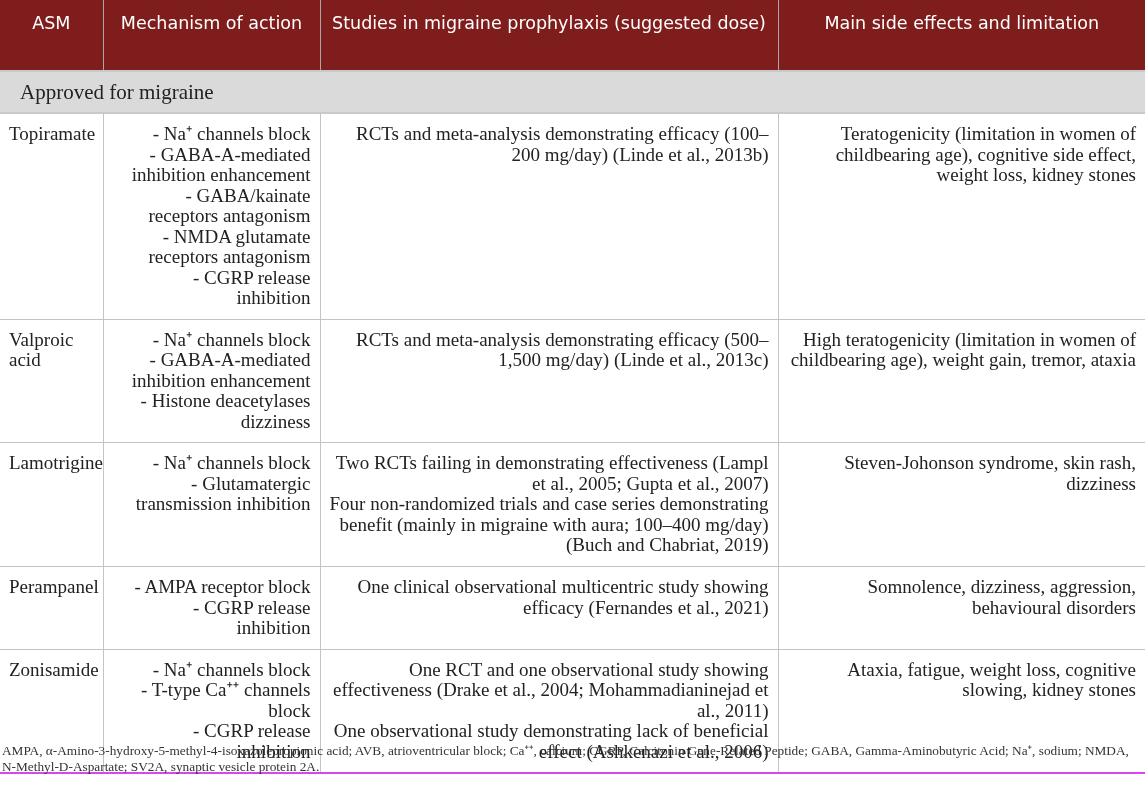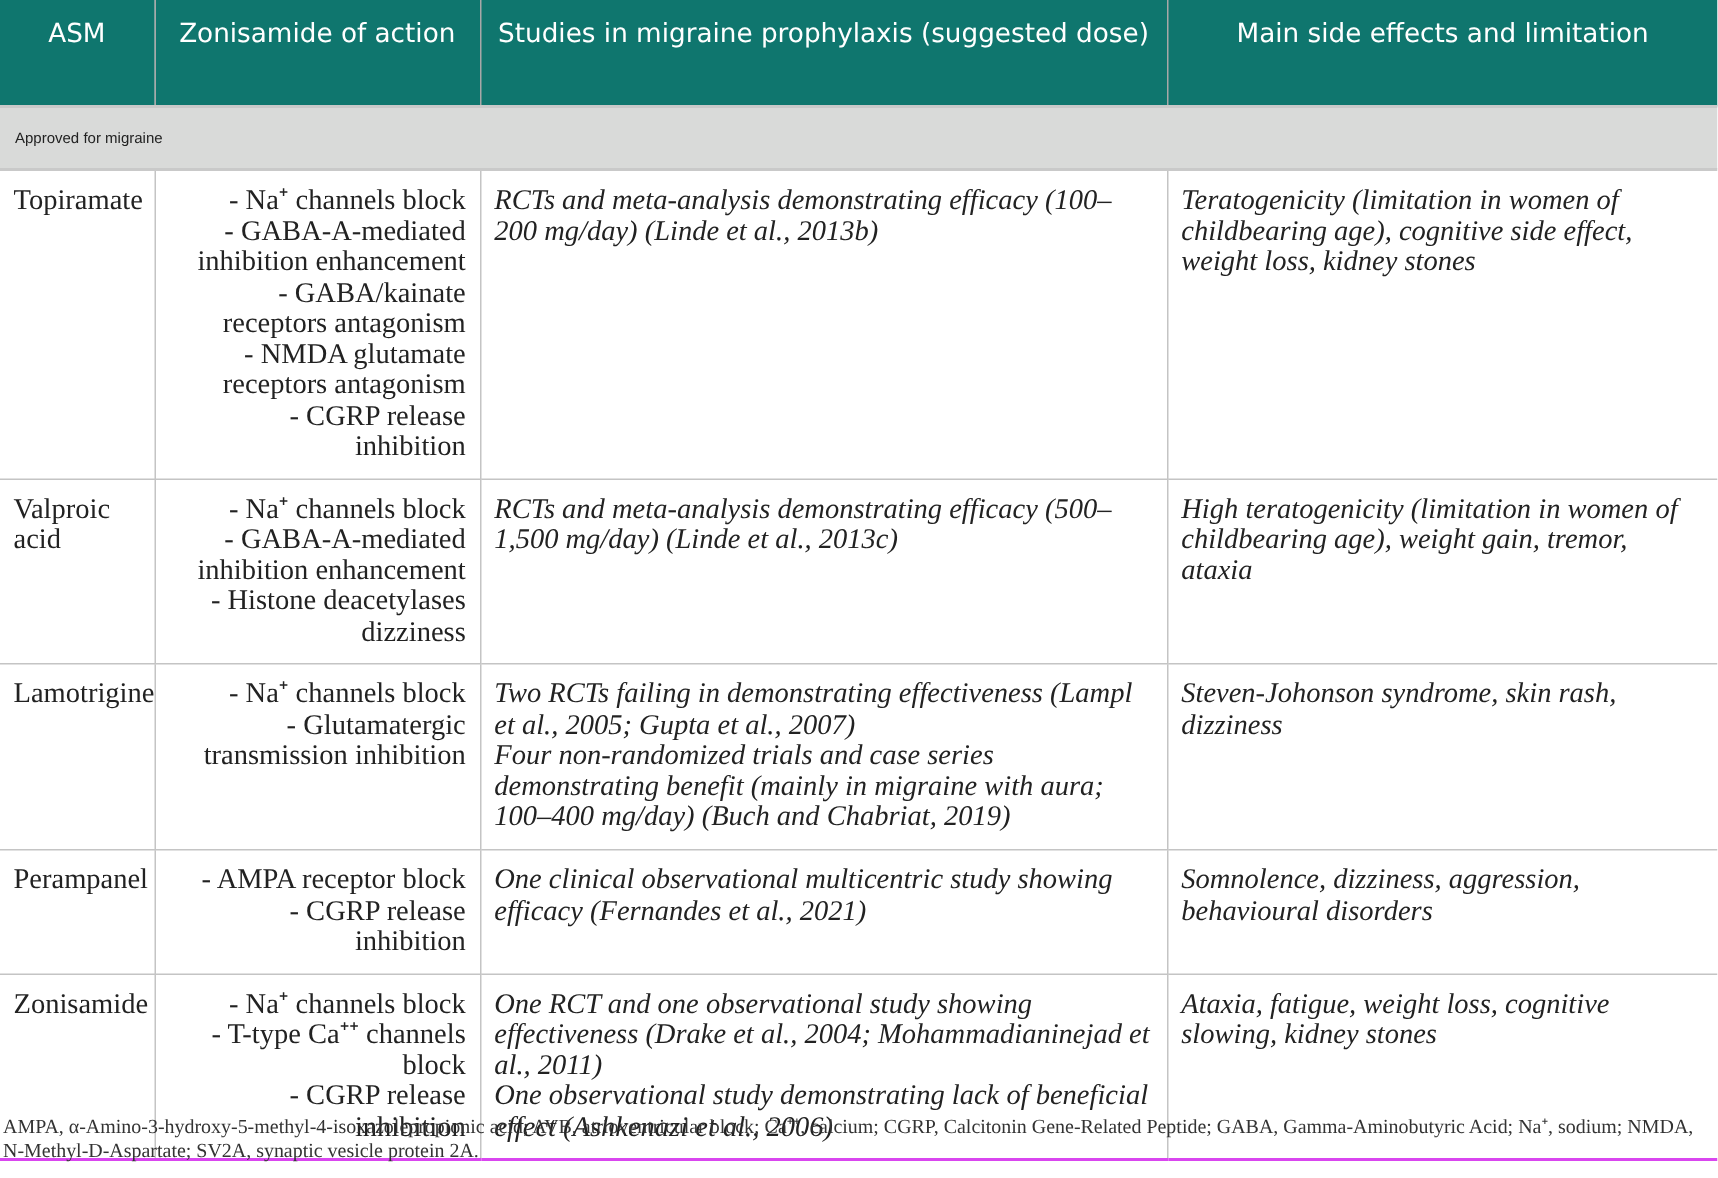--- a/index.html
+++ b/index.html
@@ -6,46 +6,46 @@
   body { width: 1145px; height: 785px; overflow: hidden; position: relative; }
   .tbl {
     position: absolute; left: 0; top: 0; width: 1145px;
     border-collapse: collapse; table-layout: fixed;
   }
   .tbl col.c1 { width: 103px; }
   .tbl col.c2 { width: 217px; }
   .tbl col.c3 { width: 458px; }
   .tbl col.c4 { width: 367px; }
   .tbl th {
-    background: #0f766e; color: #ffffff;
+    background: #7f1d1d; color: #ffffff;
     font-family: "DejaVu Sans", sans-serif; font-weight: normal;
     font-size: 17.5px; line-height: 22px;
     text-align: center; vertical-align: top;
     padding: 12px 8px 8px 8px; height: 50px;
     border-right: 1px solid #a8a8a8;
   }
   .tbl th:last-child { border-right: none; }
   .tbl tr.section td {
     background: #d9dad9; color: #222;
-    font-family: Liberation Sans, sans-serif; font-size: 10px;
-    padding: 0 0 0 10px; height: 40px; vertical-align: middle;
+    font-family: Liberation Serif, serif; font-size: 21px;
+    padding: 0 0 0 20px; height: 40px; vertical-align: middle;
     border-top: 2px solid #c9c9c9; border-bottom: 2px solid #c9c9c9;
   }
   .tbl td.cell {
     font-family: "Liberation Serif", serif; font-size: 19px;
     line-height: 20.5px; color: #222;
     vertical-align: top; padding: 10px 9px 10px 9px;
     border: 1px solid #c4c4c4;
     border-top: none;
   }
   .tbl td.cell:first-child { border-left: none; }
   .tbl td.cell:last-child { border-right: none; }
   .tbl td.name { text-align: left; padding-left: 9px; }
   .tbl td.mech { text-align: right; padding-left: 11px; }
-  .tbl td.center { text-align: left; font-style: italic; }
+  .tbl td.center { text-align: right; }
   .line { display: block; }
   .footnote {
     position: absolute; left: 2px; top: 743px; width: 1140px;
     font-family: "Liberation Serif", serif; font-size: 13.3px;
     line-height: 16px; color: #333;
   }
   .tbl tr.last td.cell { border-bottom: 2px solid #d946ef; }
 </style>
 </head>
 <body>
@@ -53,21 +53,21 @@
 <table class="tbl">
   <colgroup>
       <col class="c1">
       <col class="c2">
       <col class="c3">
       <col class="c4">
     </colgroup>
   <thead>
     <tr>
       <th>ASM</th>
-      <th>Zonisamide of action</th>
+      <th>Mechanism of action</th>
       <th>Studies in migraine prophylaxis (suggested dose)</th>
       <th>Main side effects and limitation</th>
     </tr>
   </thead>
   <tbody>
 
     <tr class="section">
       <td colspan="4">Approved for migraine</td>
     </tr>
 

